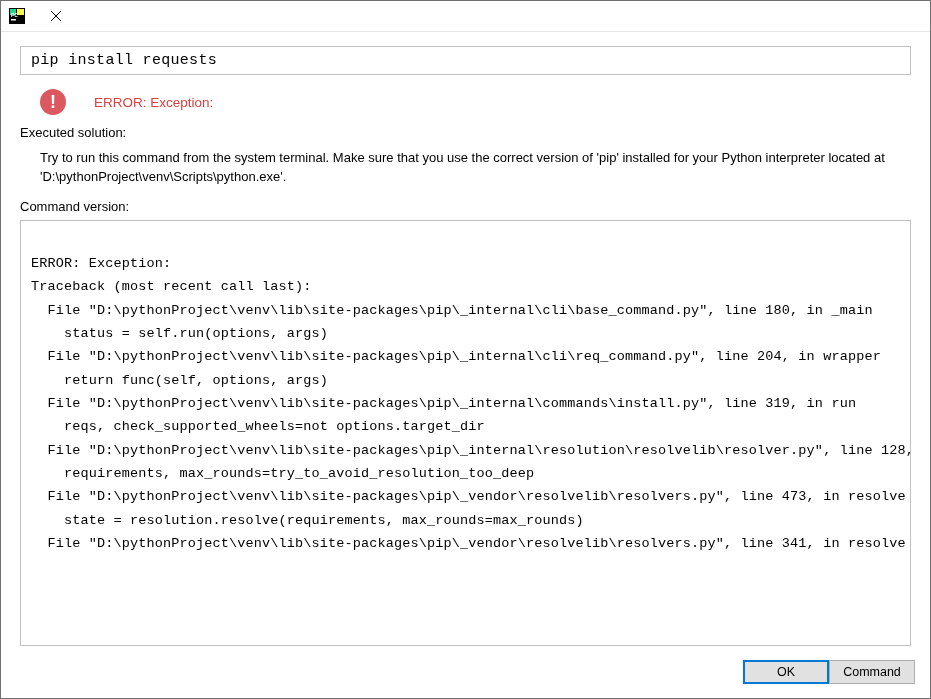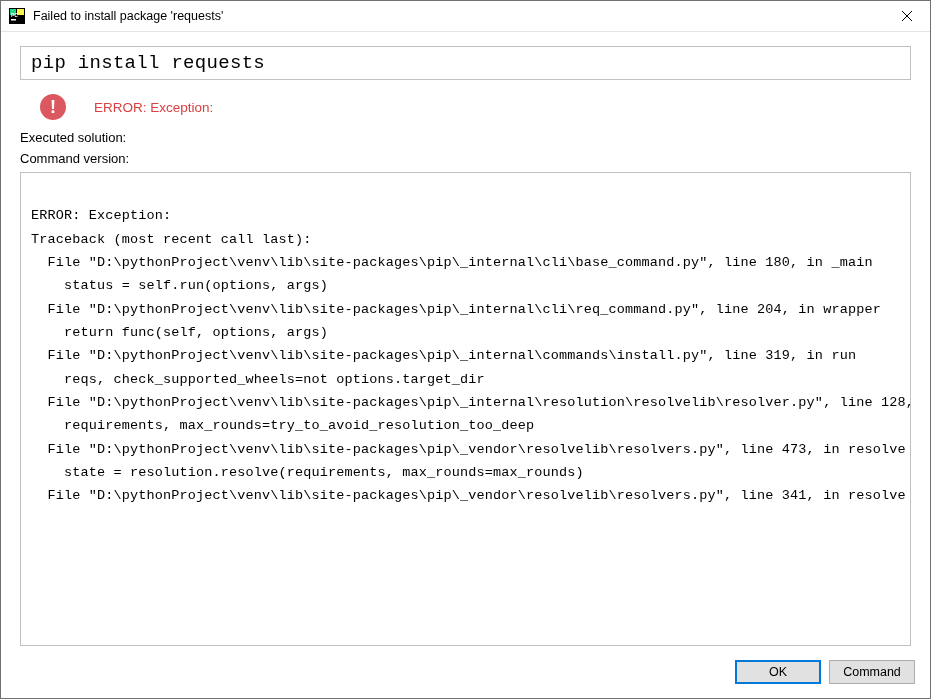--- a/index.html
+++ b/index.html
@@ -54,21 +54,21 @@
   .section-label {
     font-size: 13px;
     color: #000000;
     margin-bottom: 6px;
   }
   .cmd-box {
     border: 1px solid #c0c0c0;
     background: #ffffff;
     padding: 5px 10px;
     font-family: "Courier New", monospace;
-    font-size: 19px;
+    font-size: 15px;
     color: #000000;
     letter-spacing: 0.3px;
     margin-bottom: 11px;
   }
   .error-row {
     display: flex;
     align-items: center;
     margin: 3px 0 10px 20px;
   }
   .error-icon {
@@ -110,21 +110,20 @@
   }
   .output-box::-webkit-scrollbar { width: 17px; }
   .output-box::-webkit-scrollbar-track { background: #f0f0f0; }
   .output-box::-webkit-scrollbar-thumb { background: #c1c1c1; }
   .footer {
     height: 42px;
     display: flex;
     align-items: center;
     justify-content: flex-end;
     padding: 0 15px 10px 0;
-    gap: 8px;
   }
   .btn {
     min-width: 86px; height: 24px;
     border: 1px solid #adadad;
     background: #e1e1e1;
     font-size: 12.5px;
     display: flex; align-items: center; justify-content: center;
     cursor: pointer;
   }
   .btn.primary {
@@ -140,39 +139,39 @@
   <div class="titlebar">
     <span class="app-icon">
       <svg viewBox="0 0 16 16">
         <rect x="0" y="0" width="16" height="16" fill="#000000"></rect>
         <rect x="1" y="1" width="6" height="6" fill="#21d789"></rect>
         <rect x="8" y="1" width="7" height="6" fill="#fcf84a"></rect>
         <rect x="2" y="11" width="5" height="1.5" fill="#ffffff"></rect>
         <text x="2" y="9" font-size="5" fill="#ffffff" font-family="Arial" font-weight="bold">PC</text>
       </svg>
     </span>
-    <span class="title">Failed to install package 'requests'</span>
     <div class="close-btn">
       <svg viewBox="0 0 10 10">
         <line x1="0" y1="0" x2="10" y2="10" stroke="#000" stroke-width="1"></line>
         <line x1="10" y1="0" x2="0" y2="10" stroke="#000" stroke-width="1"></line>
       </svg>
     </div>
   </div>
 
   <div class="content">
 
     <div class="cmd-box">pip install requests</div>
 
     <div class="error-row">
       <div class="error-icon">!</div>
       <div class="error-text">ERROR: Exception:</div>
     </div>
 
     <div class="section-label">Executed solution:</div>
+    <div class="solution-text">Try to run this command from the system terminal. Make sure that you use the correct version of 'pip' installed for your Python interpreter located at 'D:\pythonProject\venv\Scripts\python.exe'.</div>
 
     <div class="section-label">Command version:</div>
     <div class="output-box">
 ERROR: Exception:
 Traceback (most recent call last):
   File "D:\pythonProject\venv\lib\site-packages\pip\_internal\cli\base_command.py", line 180, in _main
     status = self.run(options, args)
   File "D:\pythonProject\venv\lib\site-packages\pip\_internal\cli\req_command.py", line 204, in wrapper
     return func(self, options, args)
   File "D:\pythonProject\venv\lib\site-packages\pip\_internal\commands\install.py", line 319, in run

